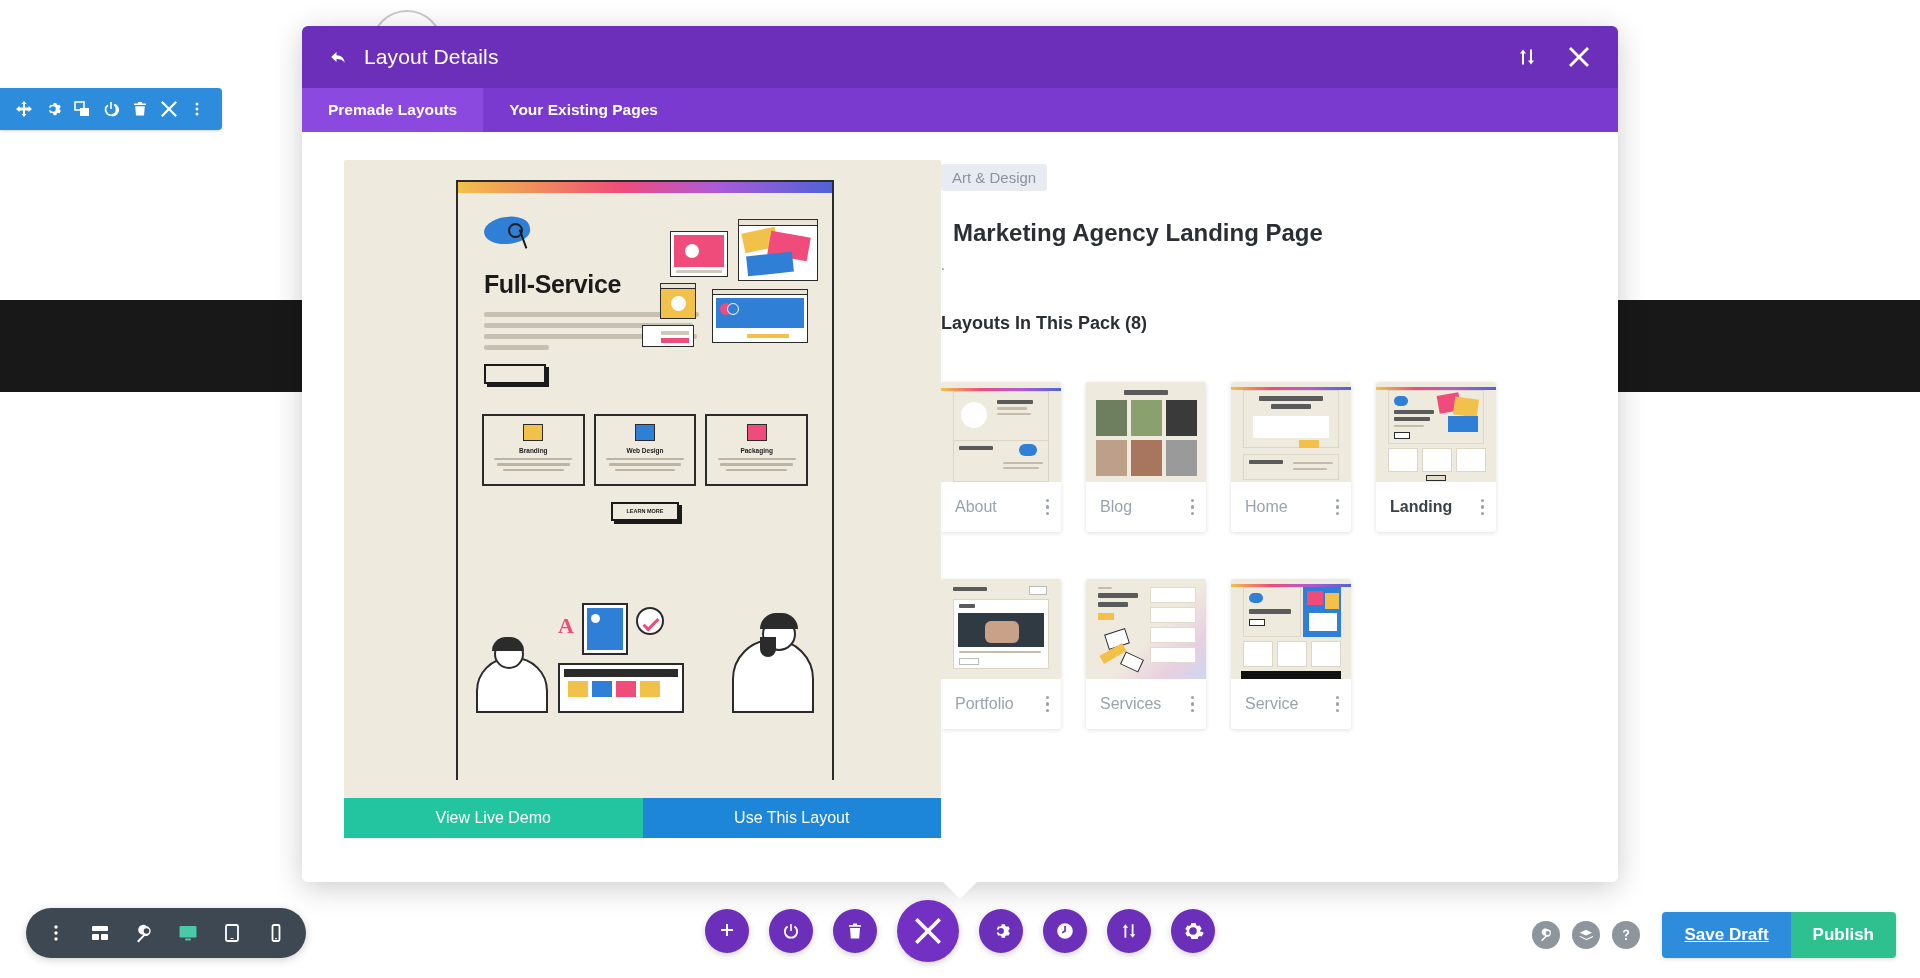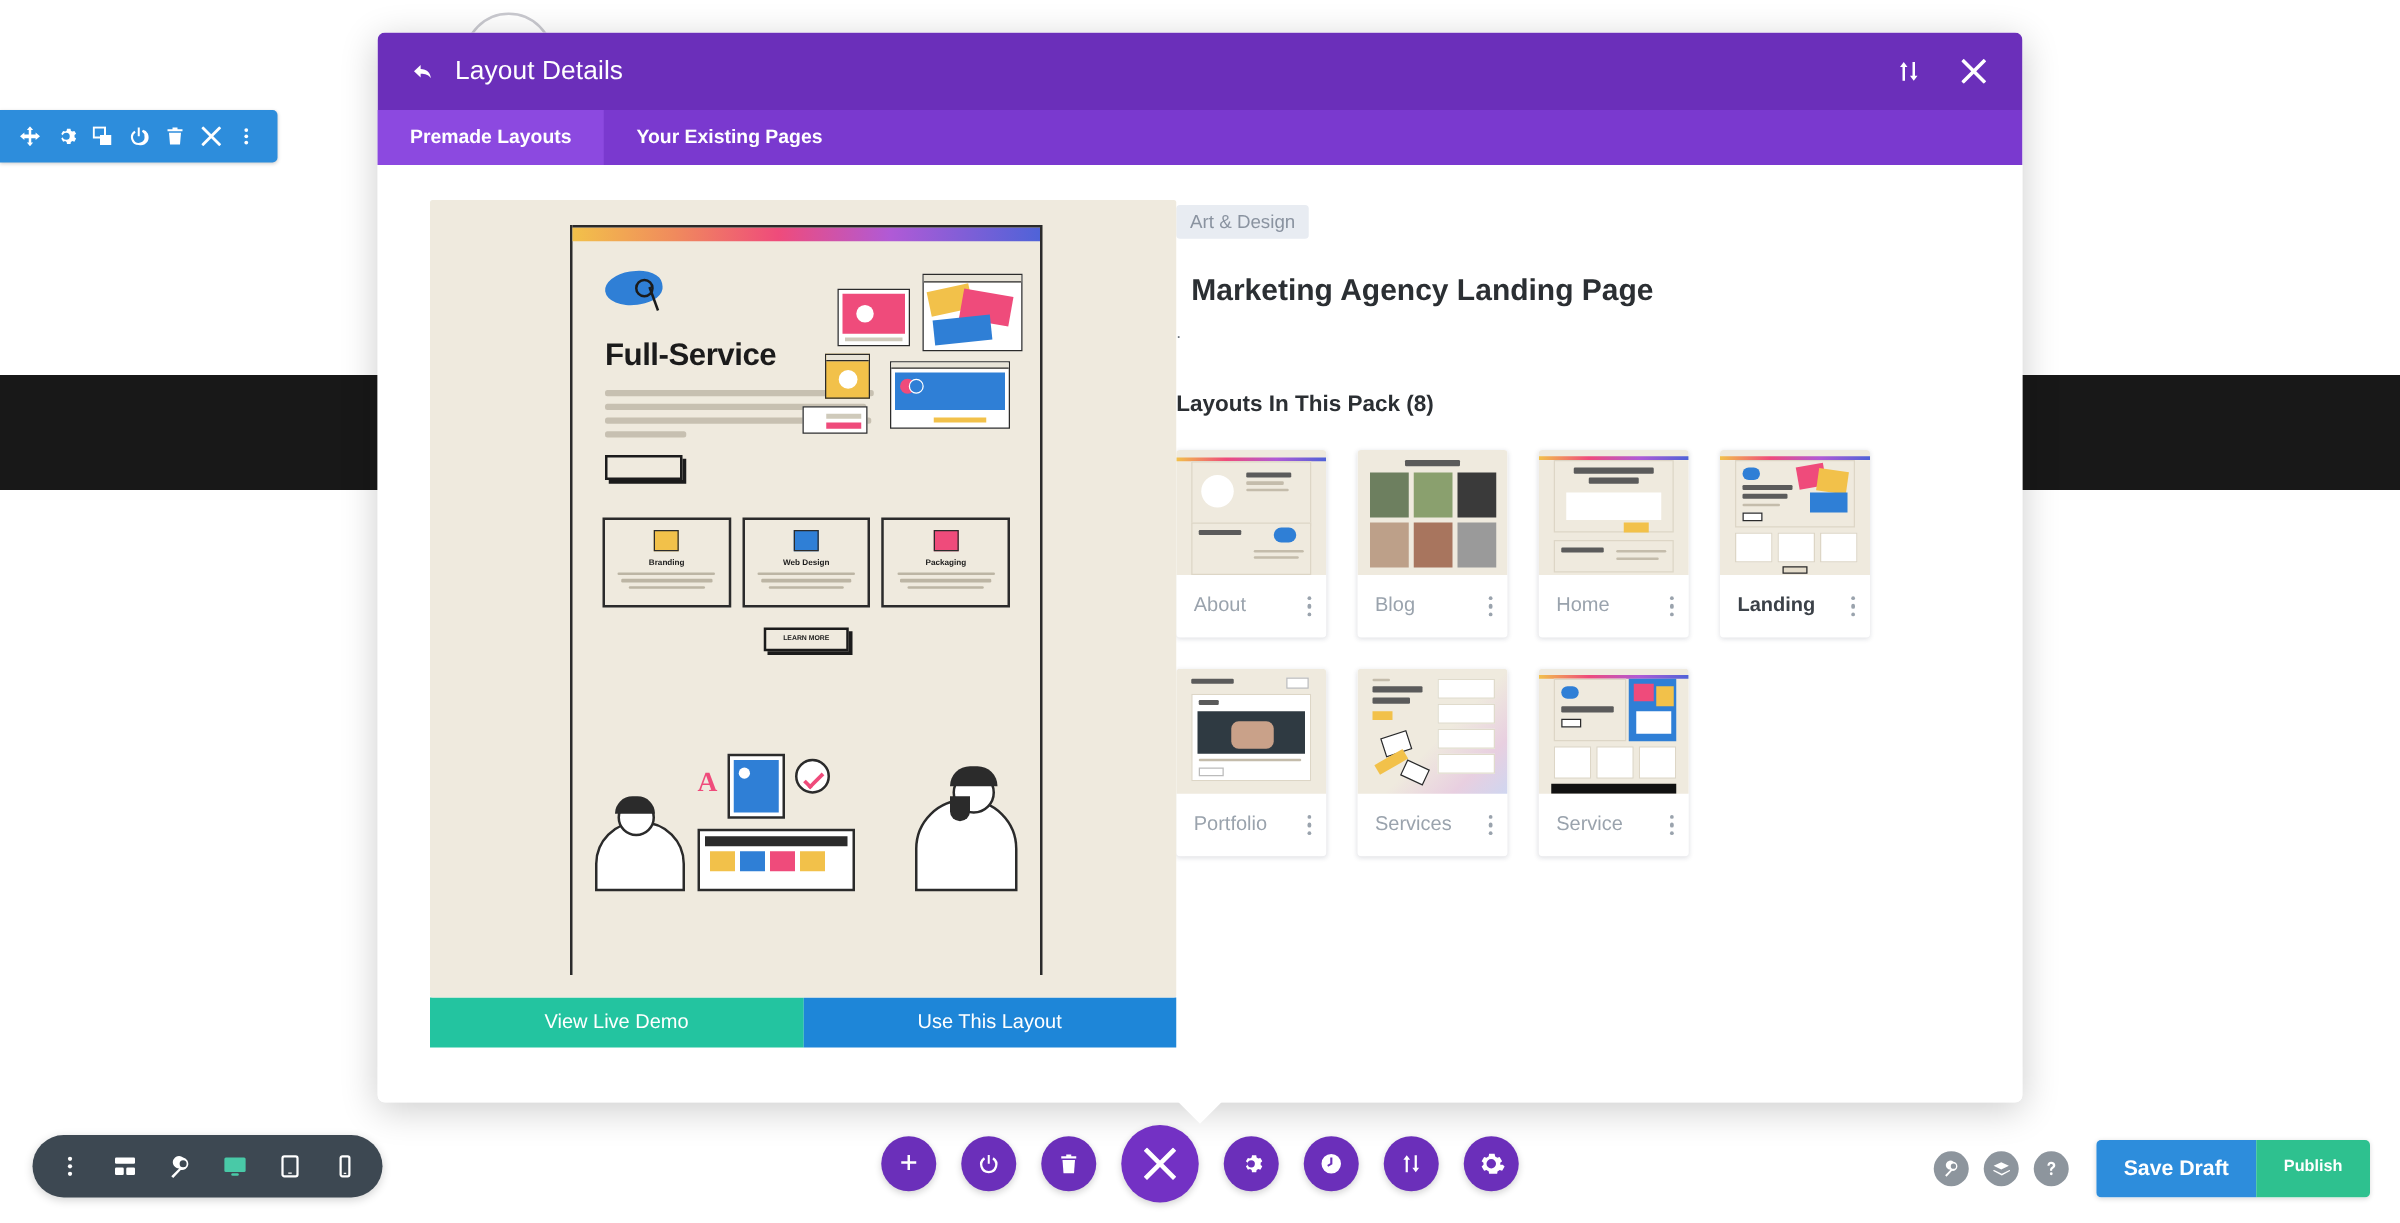--- a/index.html
+++ b/index.html
@@ -128,21 +128,21 @@
     font-size:15px; padding:5px 11px; border-radius:3px;
   }
   .pack-title{ font-size:24px; font-weight:bold; color:#2b2f33; margin-top:28px;margin-left:12px; }
   .pack-desc{ font-size:14px; color:#6f767d; margin-top:10px; }
   .pack-sub{ font-size:18px; font-weight:bold; color:#2b2f33; margin-top:40px; }
 
   .grid{ display:flex; flex-wrap:wrap; gap:25px; margin-top:26px; width:570px; }
   .lcard{
     width:120px; background:#fff; border-radius:3px;
     box-shadow:0 1px 4px rgba(20,30,60,.14);
-    overflow:hidden; cursor:pointer;
+    overflow:hidden; cursor:pointer;margin-top:22px;
   }
   .lthumb{ height:100px; background:#efeade; position:relative; overflow:hidden; }
   .lfoot{ height:50px; display:flex; align-items:center; justify-content:space-between; padding:0 12px 0 14px; }
   .lname{ font-size:16px; color:#9aa3ad; }
   .lname.sel{ color:#3b4148; font-weight:bold; }
   .kebab{ display:flex; flex-direction:column; gap:3px; cursor:pointer; }
   .kebab i{ width:3.5px; height:3.5px; border-radius:50%; background:#9aa3ad; display:block; }
 
   
   .tb{ position:absolute; background:#fff; }
@@ -170,22 +170,22 @@
   .rb svg{ fill:#fff; }
   .rb.big{ width:62px; height:62px; background:#7331c4; }
 
   .bottom-right{
     position:absolute; right:24px; bottom:20px; display:flex; align-items:center; gap:12px;
   }
   .gcirc{ width:28px; height:28px; border-radius:50%; background:#8d959d;
     display:flex; align-items:center; justify-content:center; cursor:pointer; }
   .gcirc svg{ fill:#fff; }
   .pub-group{ display:flex; margin-left:10px; border-radius:4px; overflow:hidden; box-shadow:0 1px 4px rgba(0,0,0,.15);}
-  .b-save{ background:#2d8ddc; color:#fff; font-size:17px; font-weight:bold; padding:13px 22px; cursor:pointer; }
-  .b-pub{ background:#2ec18f; color:#fff; font-size:13px; font-weight:bold; padding:13px 22px; cursor:pointer; }
+  .b-save{ background:#2d8ddc; color:#fff; font-size:17px; font-weight:bold; padding:13px 22px; cursor:pointer;text-decoration:underline; }
+  .b-pub{ background:#2ec18f; color:#fff; font-size:17px; font-weight:bold; padding:13px 22px; cursor:pointer; }
 </style>
 </head>
 <body>
 
 <div id="app">
 
   <div class="page-dark-band"></div>
 
   <div class="ghost-circle"></div>
 

